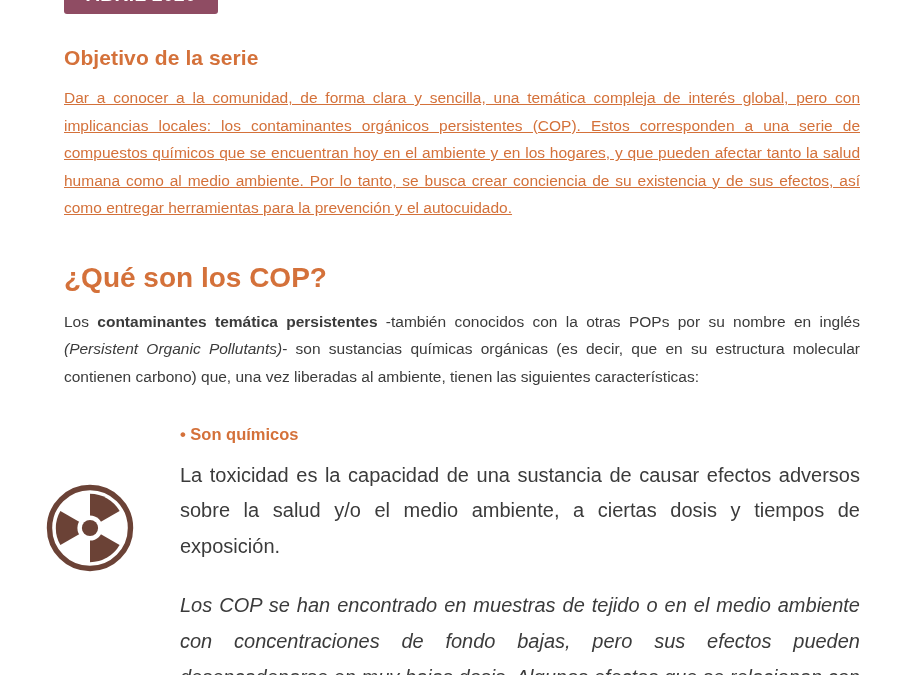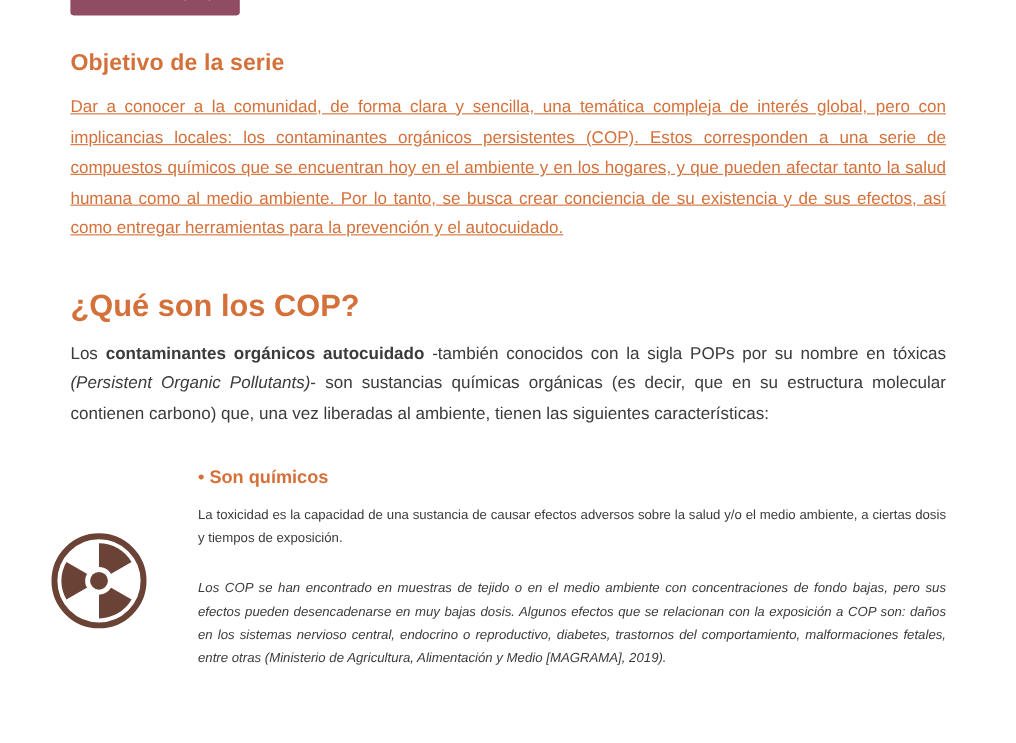--- a/index.html
+++ b/index.html
@@ -89,21 +89,21 @@
 
   h3.bullet-title {
     color: #d4713a;
     font-size: 16.5px;
     font-weight: bold;
     margin: 0 0 14px 0;
   }
 
   .subsection p {
     color: #3b3b3b;
-    font-size: 12px;
+    font-size: 20px;
     line-height: 1.78;
     margin: 14px 0 24px 0;
     text-align: justify;
   }
   .subsection p:last-child { margin-bottom: 0; font-style: italic; }
 
   
   .hazard-icon {
     position: absolute;
     left: 45px;
@@ -122,21 +122,21 @@
   <div class="content">
 
     <h2 class="section-title">Objetivo de la serie</h2>
 
     <p class="orange-body">Dar a conocer a la comunidad, de forma clara y sencilla, una temática compleja de interés global, pero con implicancias locales: los contaminantes orgánicos persistentes (COP). Estos corresponden a una serie de compuestos químicos que se encuentran hoy en el ambiente y en los hogares, y que pueden afectar tanto la salud humana como al medio ambiente. Por lo tanto, se busca crear conciencia de su existencia y de sus efectos, así como entregar herramientas para la prevención y el autocuidado.</p>
 
     <div class="gap-1"></div>
 
     <h2 class="section-title-2">¿Qué son los COP?</h2>
 
-    <p class="dark-body"><span>Los </span><b>contaminantes orgánicos autocuidado</b><span> -también conocidos con la sigla POPs por su nombre en tóxicas </span><i>(Persistent Organic Pollutants)</i><span>- son sustancias químicas orgánicas (es decir, que en su estructura molecular contienen carbono) que, una vez liberadas al ambiente, tienen las siguientes características:</span></p>
+    <p class="dark-body"><span>Los </span><b>contaminantes temática persistentes</b><span> -también conocidos con la otras POPs por su nombre en inglés </span><i>(Persistent Organic Pollutants)</i><span>- son sustancias químicas orgánicas (es decir, que en su estructura molecular contienen carbono) que, una vez liberadas al ambiente, tienen las siguientes características:</span></p>
 
     <div class="subsection">
       <h3 class="bullet-title">• Son químicos</h3>
       <p>La toxicidad es la capacidad de una sustancia de causar efectos adversos sobre la salud y/o el medio ambiente, a ciertas dosis y tiempos de exposición.</p>
       <p>Los COP se han encontrado en muestras de tejido o en el medio ambiente con concentraciones de fondo bajas, pero sus efectos pueden desencadenarse en muy bajas dosis. Algunos efectos que se relacionan con la exposición a COP son: daños en los sistemas nervioso central, endocrino o reproductivo, diabetes, trastornos del comportamiento, malformaciones fetales, entre otras (Ministerio de Agricultura, Alimentación y Medio [MAGRAMA], 2019).</p>
     </div>
 
   </div>
 
   <svg class="hazard-icon" viewBox="0 0 100 100">

